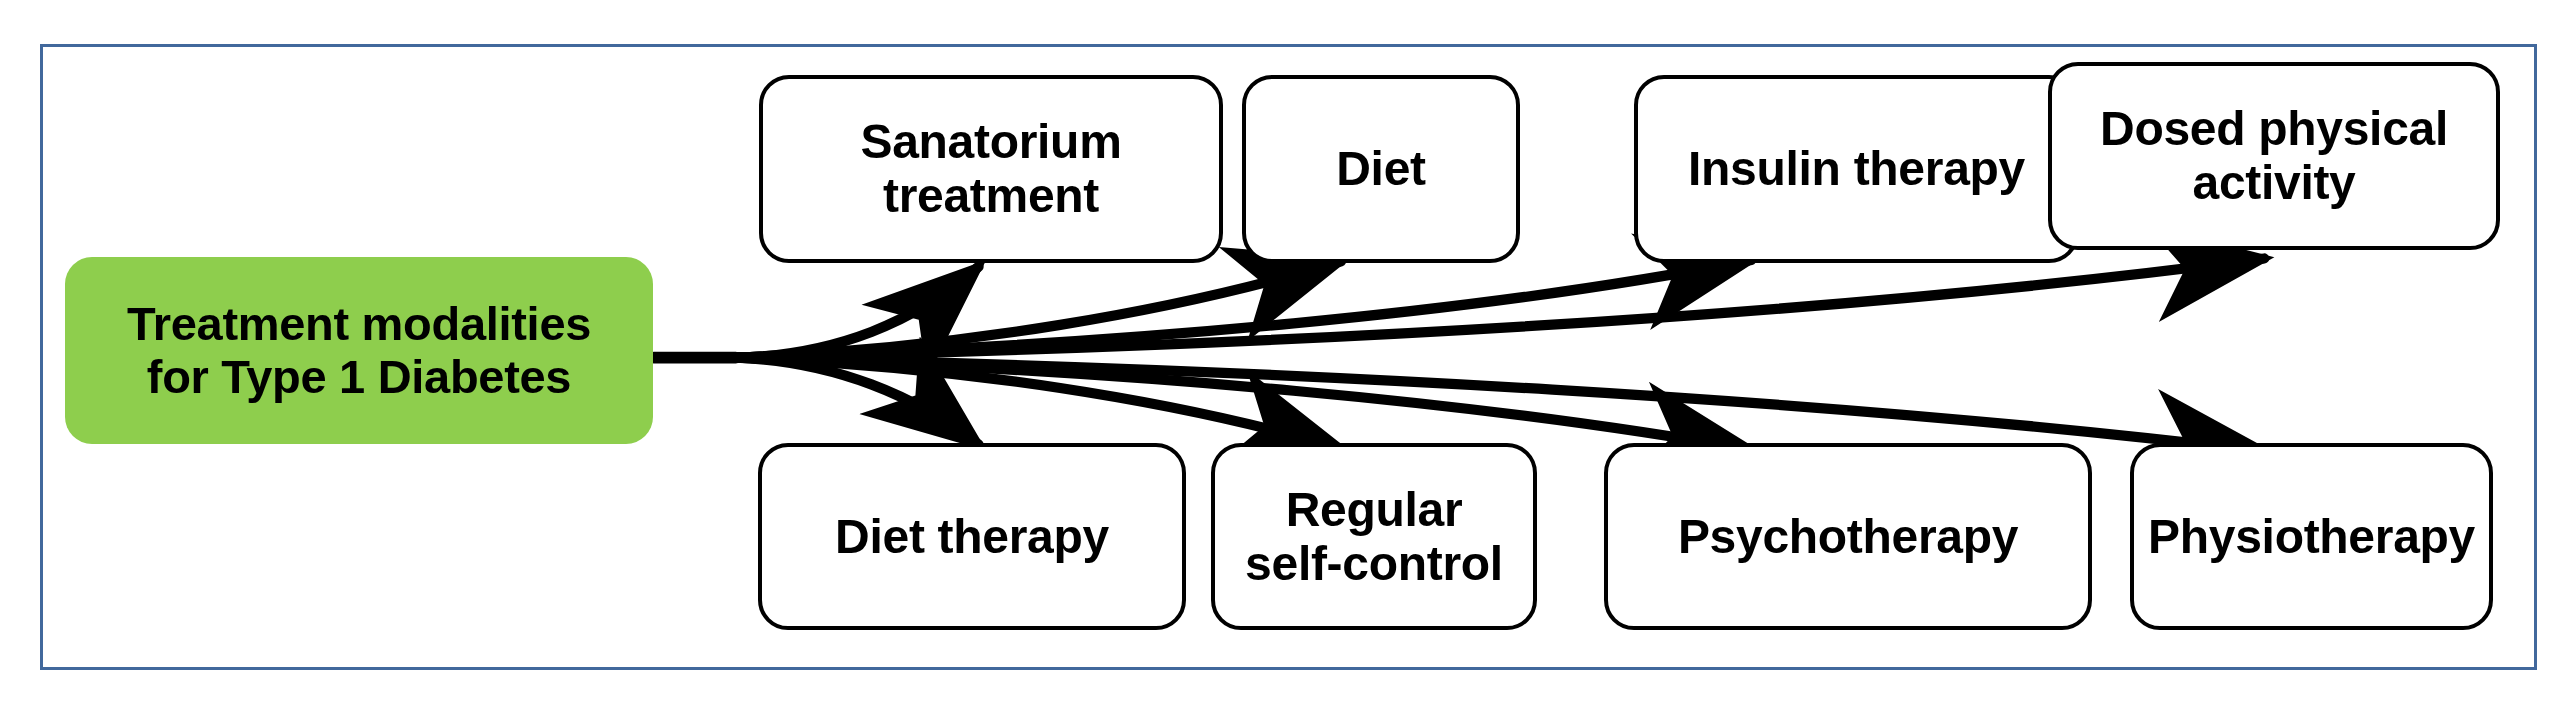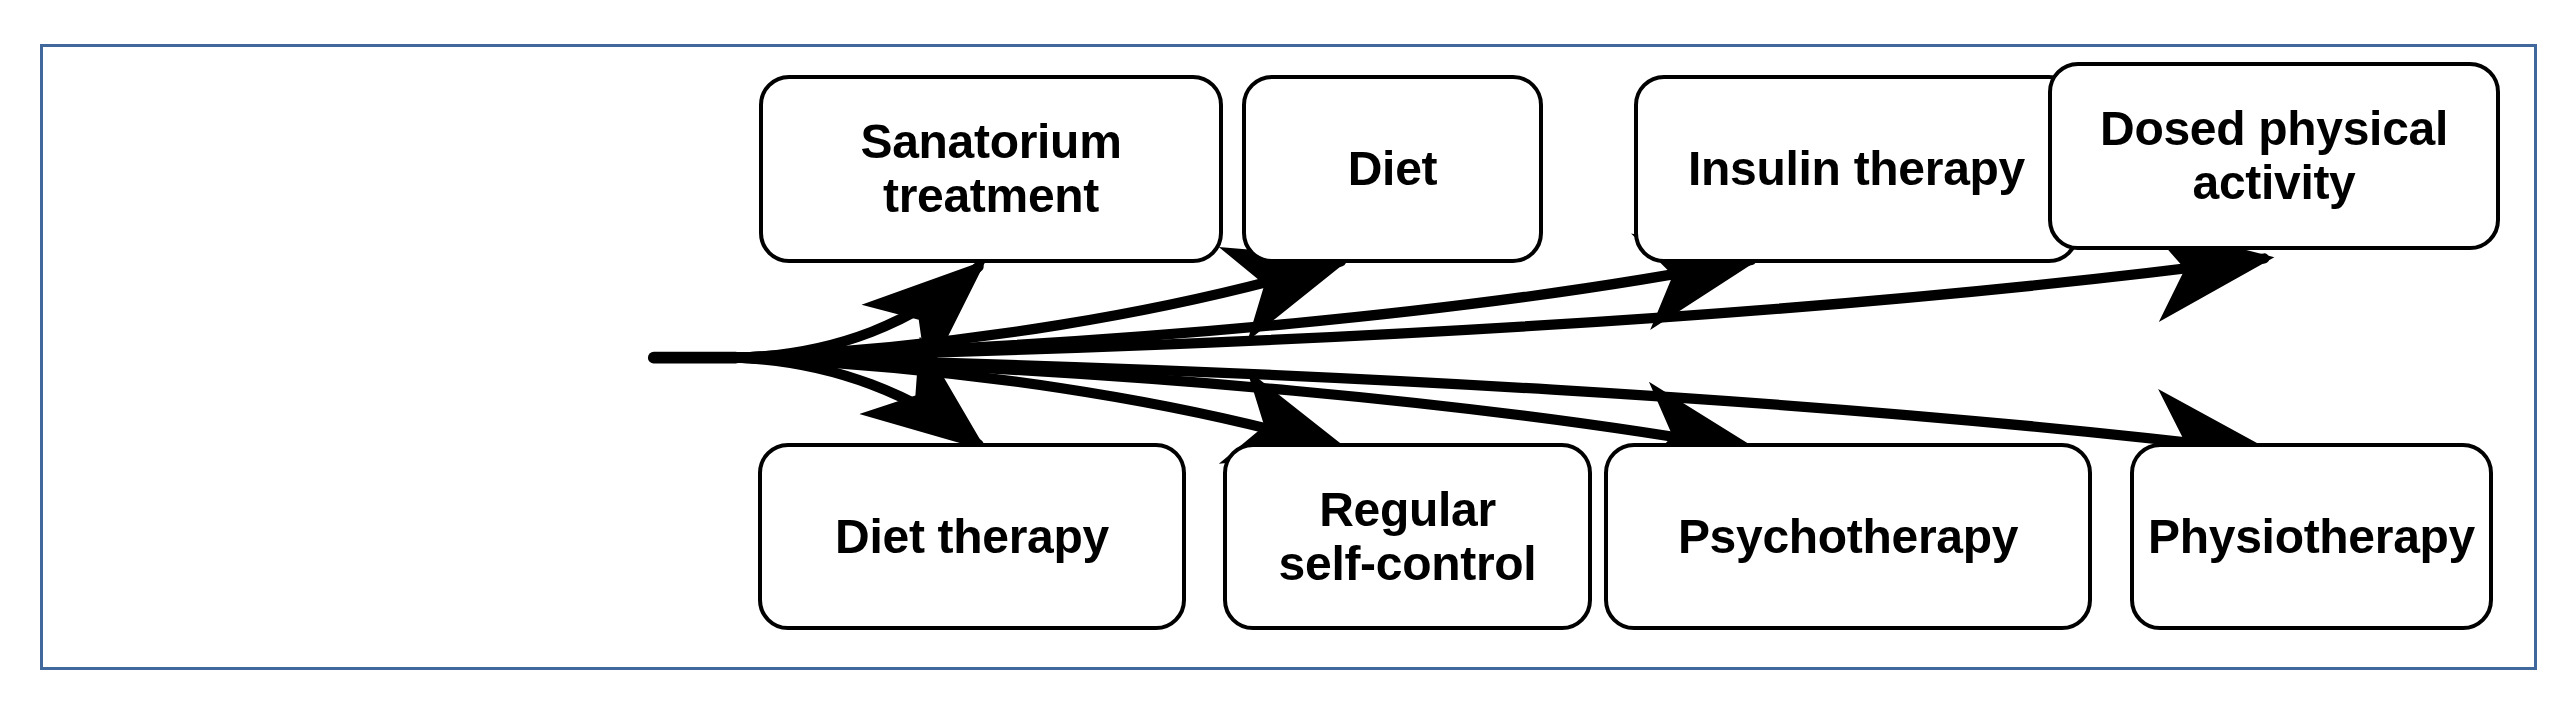--- a/index.html
+++ b/index.html
@@ -101,44 +101,48 @@
       <path d="M1075,523 C1650,505 2180,455 2560,380" stroke-width="15" marker-end="url(#ah)"></path>
       <path d="M1075,523 C1900,505 2690,460 3310,378" stroke-width="15" marker-end="url(#ah)"></path>
 
       <path d="M1075,523 C1220,528 1340,580 1430,650" stroke-width="15" marker-end="url(#ah)"></path>
       <path d="M1075,523 C1400,535 1720,585 1960,656" stroke-width="15" marker-end="url(#ah)"></path>
       <path d="M1075,523 C1650,540 2180,590 2560,658" stroke-width="15" marker-end="url(#ah)"></path>
       <path d="M1075,523 C1900,540 2690,585 3310,660" stroke-width="15" marker-end="url(#ah)"></path>
     </g>
   </svg>
 
+  <div class="node root" style="left:65px; top:257px; width:588px; height:187px;">
+    <span class="node-label">Treatment modalities
+for Type 1 Diabetes</span>
+  </div>
 
   <div class="node modality" style="left:759px; top:75px; width:464px; height:188px;">
     <span class="node-label">Sanatorium
 treatment</span>
   </div>
 
-  <div class="node modality" style="left:1242px; top:75px; width:301px; height:188px;">
+  <div class="node modality" style="left:1242px; top:75px; width:278px; height:188px;">
     <span class="node-label">Diet</span>
   </div>
 
   <div class="node modality" style="left:1634px; top:75px; width:445px; height:188px;">
     <span class="node-label">Insulin therapy</span>
   </div>
 
   <div class="node modality" style="left:2048px; top:62px; width:452px; height:188px;">
     <span class="node-label">Dosed physical
 activity</span>
   </div>
 
   <div class="node modality" style="left:758px; top:443px; width:428px; height:187px;">
     <span class="node-label">Diet therapy</span>
   </div>
 
-  <div class="node modality" style="left:1211px; top:443px; width:369px; height:187px;margin-left:12px;">
+  <div class="node modality" style="left:1211px; top:443px; width:326px; height:187px;">
     <span class="node-label">Regular
 self-control</span>
   </div>
 
   <div class="node modality" style="left:1604px; top:443px; width:488px; height:187px;">
     <span class="node-label">Psychotherapy</span>
   </div>
 
   <div class="node modality" style="left:2130px; top:443px; width:363px; height:187px;justify-content:flex-end;">
     <span class="node-label">Physiotherapy</span>

